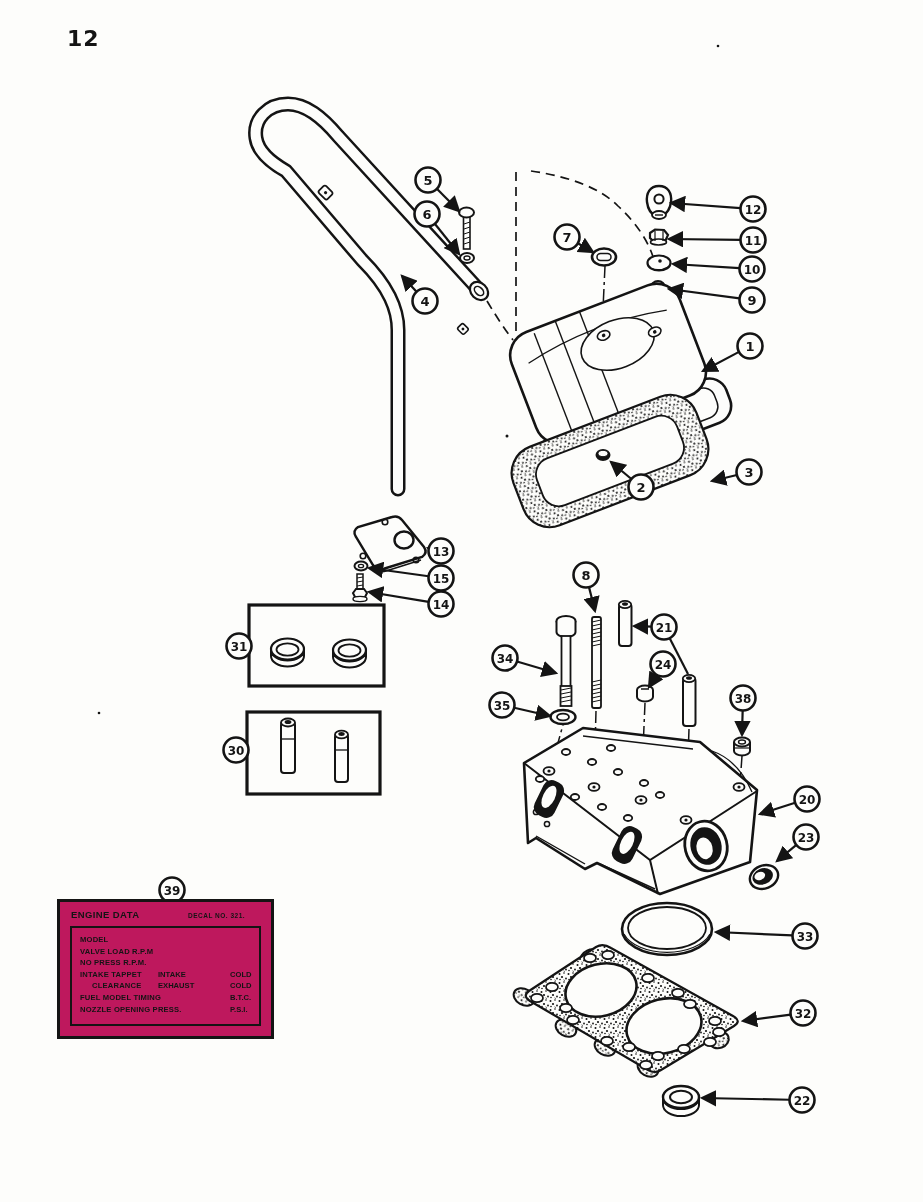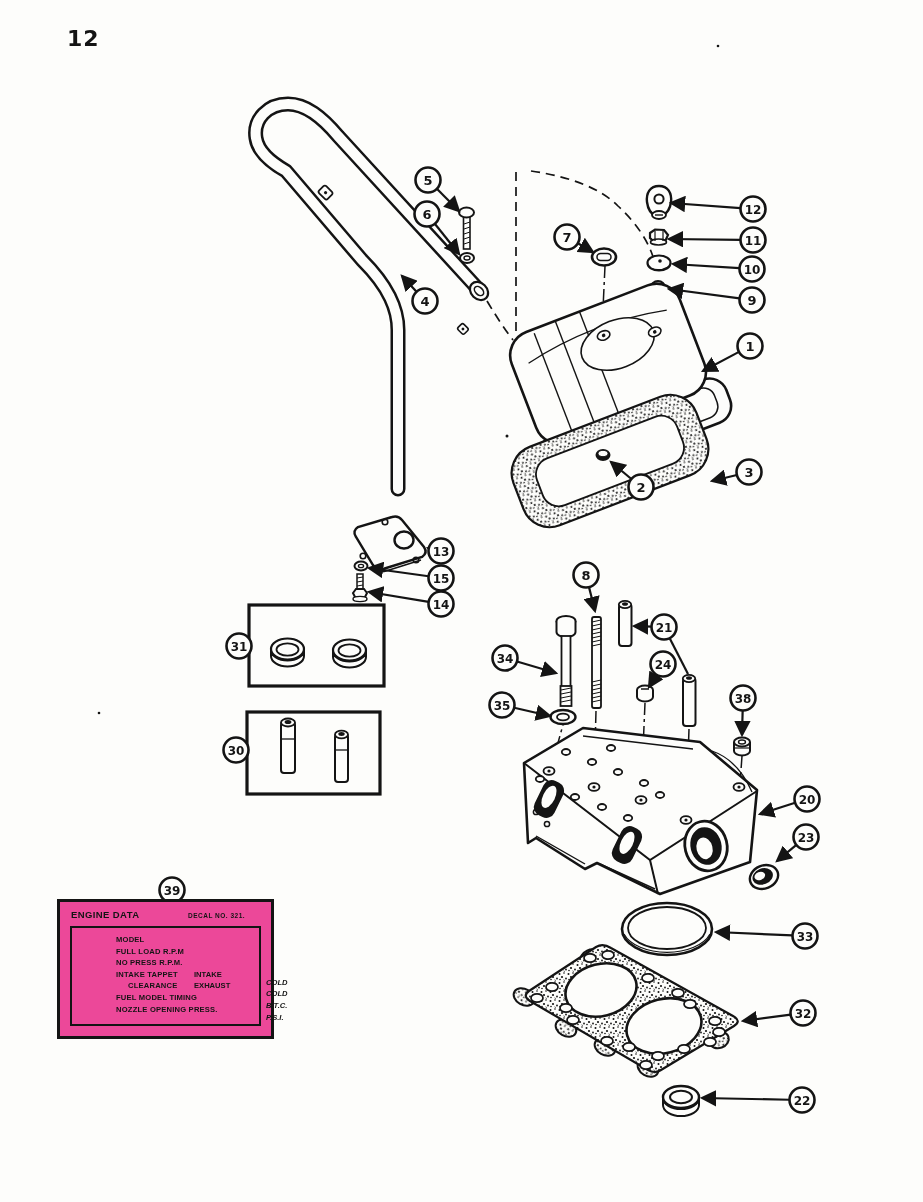--- a/index.html
+++ b/index.html
@@ -3,32 +3,32 @@
 <meta charset="utf-8">
 <style>
   html,body{margin:0;padding:0;background:#e8e8e4;}
   #page{position:relative;width:923px;height:1202px;background:#fdfdfb;overflow:hidden;
         font-family:"Liberation Sans",sans-serif;color:#141414;}
   #art{position:absolute;left:0;top:0;}
   #page-number{position:absolute;left:67px;top:26px;font-size:22px;font-weight:bold;
         letter-spacing:1px;font-family:"DejaVu Sans",sans-serif;}
   
   #decal{position:absolute;left:57px;top:899px;width:211px;height:134px;
-         border:3px solid #141414;background:#ec4899;}
+         border:3px solid #141414;background:#be185d;}
   #decal .hdr{position:absolute;left:0;top:0;width:100%;height:22px;}
   #decal .title{position:absolute;left:11px;top:7px;font-size:9.5px;font-weight:bold;letter-spacing:.4px;}
   #decal .decal-no{position:absolute;left:128px;top:10px;font-size:6.5px;font-weight:bold;letter-spacing:.5px;}
   #decal .inner{position:absolute;left:10px;top:24px;width:187px;height:96px;
                 border:2px solid #141414;}
   #decal .row{position:relative;height:11.6px;margin-top:0;}
-  #decal .rows{padding-top:7px;padding-left:36px;}
+  #decal .rows{padding-top:7px;}
   #decal .c1{position:absolute;left:8px;top:0;font-size:7.6px;font-weight:bold;white-space:nowrap;letter-spacing:.2px;}
   #decal .row.indent .c1{left:20px;}
   #decal .c2{position:absolute;left:86px;top:0;font-size:7.6px;font-weight:bold;}
-  #decal .c3{position:absolute;left:158px;top:8px;font-size:7.6px;font-weight:bold;font-style:italic;}
+  #decal .c3{position:absolute;left:158px;top:0;font-size:7.6px;font-weight:bold;}
   .co-num{font-family:"DejaVu Sans",sans-serif;font-weight:bold;}
 </style>
 </head>
 <body>
 
 <div id="page">
 
   <div id="page-number">12</div>
 
   <svg id="art" width="923" height="1202" viewBox="0 0 923 1202">
@@ -508,21 +508,21 @@
       <span class="decal-no">DECAL NO. 321.</span>
     </div>
     <div class="inner">
       <div class="rows">
           <div class="row">
             <span class="c1">MODEL</span>
             <span class="c2"></span>
             <span class="c3"></span>
           </div>
           <div class="row">
-            <span class="c1">FULL LOAD R.P.M</span>
+            <span class="c1">VALVE LOAD R.P.M</span>
             <span class="c2"></span>
             <span class="c3"></span>
           </div>
           <div class="row">
             <span class="c1">NO PRESS R.P.M.</span>
             <span class="c2"></span>
             <span class="c3"></span>
           </div>
           <div class="row">
             <span class="c1">INTAKE TAPPET</span>

